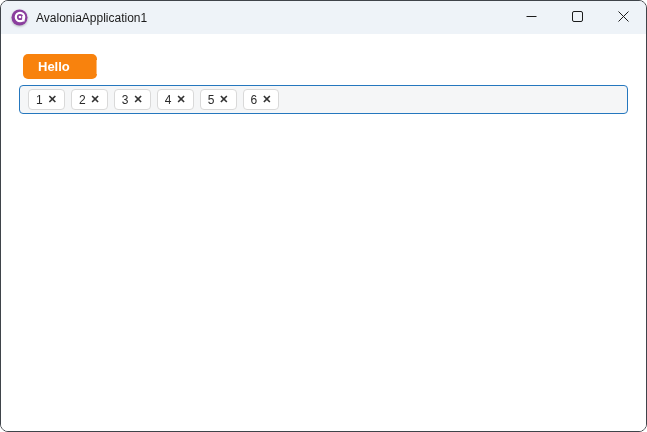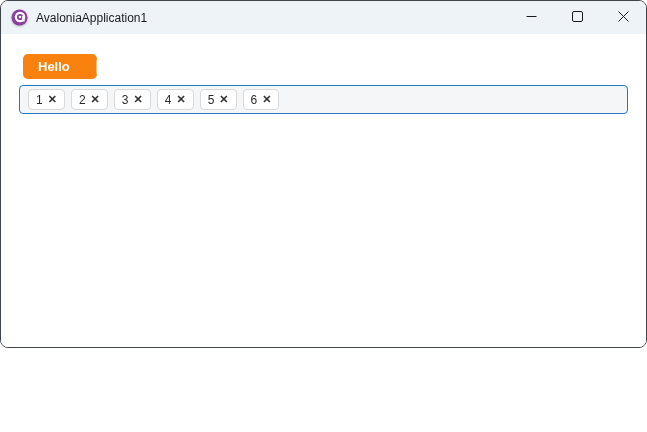--- a/index.html
+++ b/index.html
@@ -1,20 +1,20 @@
 <!DOCTYPE html>
 <html><head>
 <meta charset="utf-8">
 <style>
   * { box-sizing: border-box; margin: 0; padding: 0; }
   html, body { width: 647px; height: 432px; background: #ffffff; }
   body { font-family: "Liberation Sans", sans-serif; }
 
   .window {
-    width: 647px; height: 348px;
+    width: 647px; height: 432px;
     border: 1px solid #3f444a;
     border-radius: 8px;
     overflow: hidden;
     background: #ffffff;
     display: flex;
     flex-direction: column;
   }
 
   
   .titlebar {

